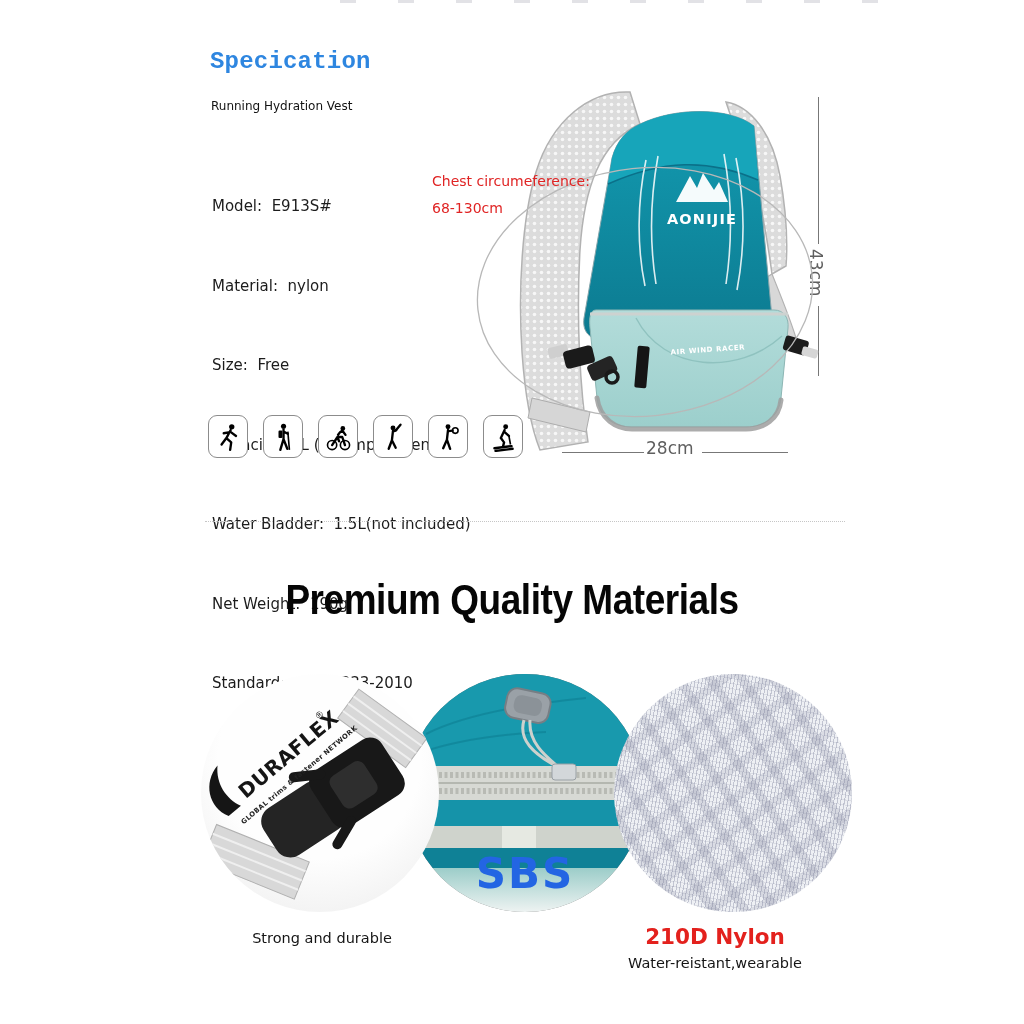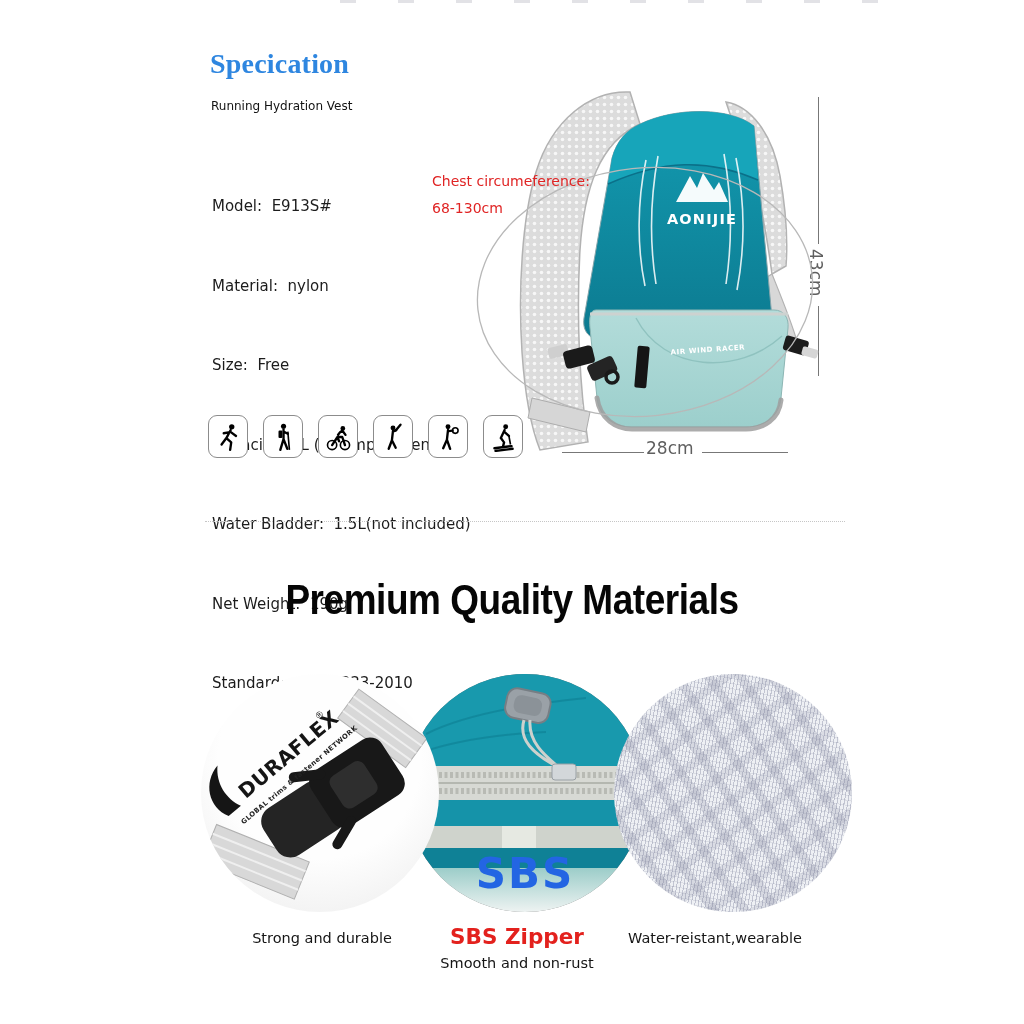--- a/index.html
+++ b/index.html
@@ -3,22 +3,22 @@
 <meta charset="utf-8">
 <style>
   html,body{margin:0;padding:0;background:#fff;}
   #page{position:relative;width:1024px;height:1024px;background:#ffffff;overflow:hidden;
         font-family:"DejaVu Sans",sans-serif;}
   .abs{position:absolute;}
   
   #top-remnant{left:340px;top:0;width:580px;height:3px;
      background:repeating-linear-gradient(90deg,#e2e2e6 0 16px,transparent 16px 58px);}
   
-  #spec-title{left:210px;top:48px;font-family:Liberation Serif, serif;
-     font-weight:bold;font-size:28px;color:#2e86e0;letter-spacing:0.2px;}
+  #spec-title{left:210px;top:48px;font-family:Liberation Mono, monospace;
+     font-weight:bold;font-size:24px;color:#2e86e0;letter-spacing:0.2px;}
   #spec-subtitle{left:211px;top:99px;font-size:12px;color:#121212;}
   
   #spec-list{left:212px;top:140px;font-size:15px;color:#1c1c1c;line-height:26.5px;white-space:pre;}
   #spec-note-cont{padding-left:43px;}
   
   #chest-note{left:432px;top:168px;width:172px;color:#e02424;
      font-size:14px;line-height:27px;z-index:6;}
   
   #vest-figure{left:440px;top:80px;width:460px;height:410px;z-index:2;}
   
@@ -262,21 +262,18 @@
       <rect x="146" y="90" width="24" height="16" rx="3" fill="#d3d7da" stroke="#99a0a5"></rect>
       <text x="119" y="214" font-size="42" font-weight="bold" fill="#2365e3" text-anchor="middle" letter-spacing="2">SBS</text>
     </svg>
   </div>
 
   <div class="abs circle" id="circle-nylon"></div>
 
   <div class="abs caption" id="caption-duraflex">
     <div class="cap-sub">Strong and durable</div>
   </div>
-  <div class="abs caption" id="caption-sbs">
-    <div class="cap-title">SBS Zipper</div>
-    <div class="cap-sub">Smooth and non-rust</div>
-  </div>
   <div class="abs caption" id="caption-nylon">
+    <div class="cap-title">210D Nylon</div>
     <div class="cap-sub">Water-reistant,wearable</div>
   </div>
 
 </div>
 
 </body></html>

